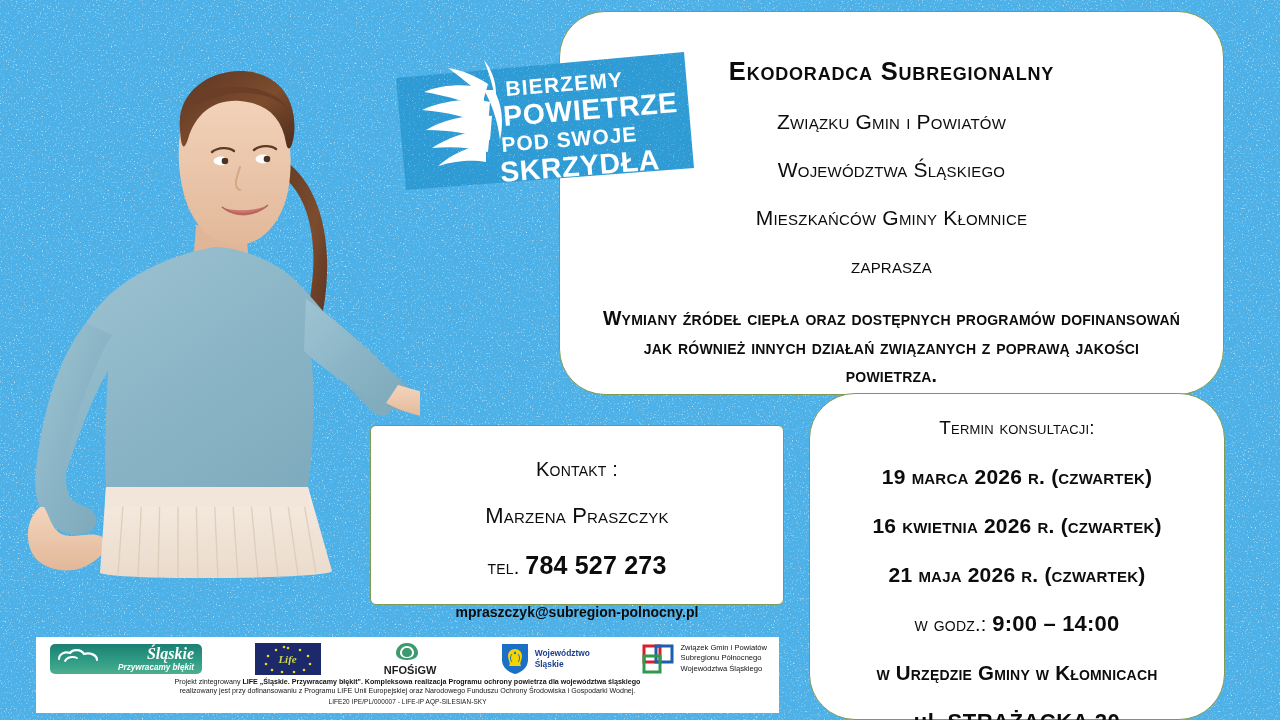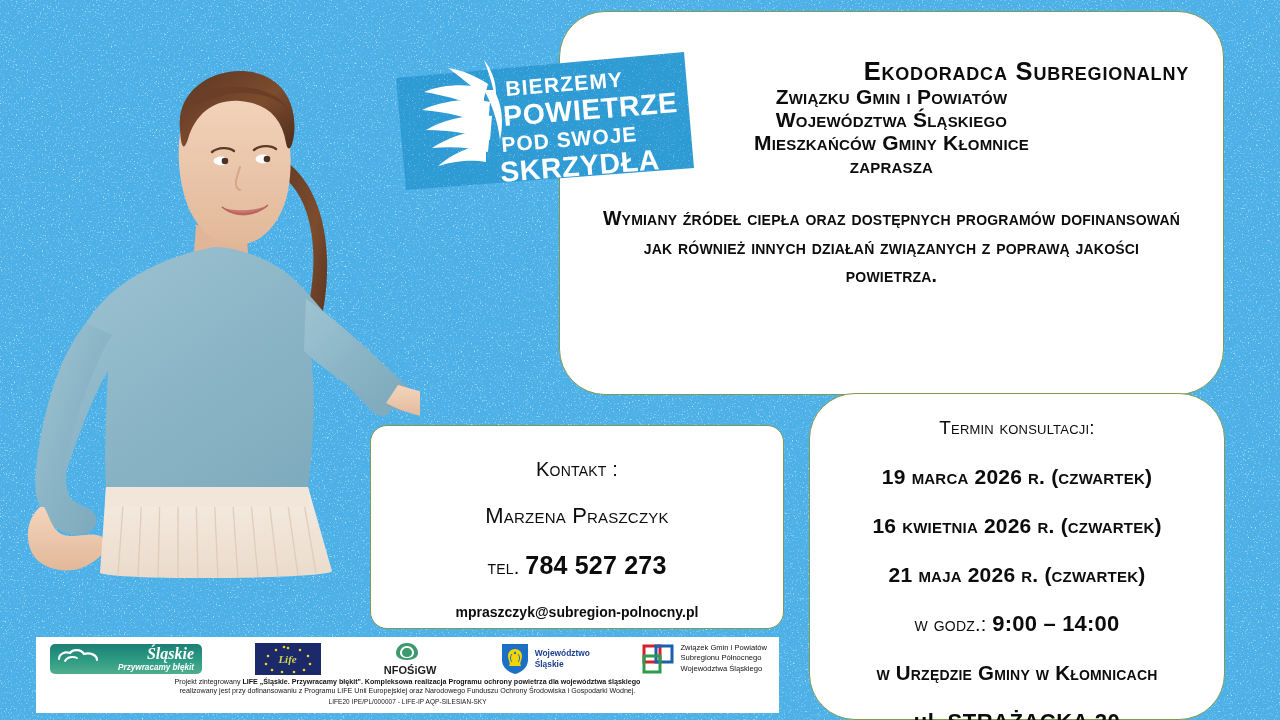--- a/index.html
+++ b/index.html
@@ -63,22 +63,22 @@
     width: 665px;
     height: 384px;
     border-radius: 46px;
     padding: 34px 34px 10px 34px;
   }
 
   #panel-contact {
     left: 370px;
     top: 425px;
     width: 414px;
-    height: 204px;
-    border-radius: 17px;
+    height: 180px;
+    border-radius: 6px;
     padding: 22px 26px;
   }
 
   #panel-dates {
     left: 809px;
     top: 393px;
     width: 416px;
     height: 327px;
     border-radius: 46px;
     padding: 16px 24px 0 24px;
@@ -94,25 +94,25 @@
     text-align: center;
     color: #0c0c0c;
     line-height: 1.1;
   }
 
   #panel-main .title {
     font-size: 25.5px;
     font-weight: bold;
     letter-spacing: .8px;
     margin-top: 11px;
-    text-align: right;
   }
   #panel-main .sub {
     font-size: 21px;
-    font-weight: bold;
+    font-weight: normal;
+    margin-top: 25px;
   }
   #panel-main .emph {
     font-size: 19.5px;
     font-weight: bold;
     margin-top: 27px;
     line-height: 1.45;
     padding: 0 4px;
   }
 
   #panel-contact .c-head {

